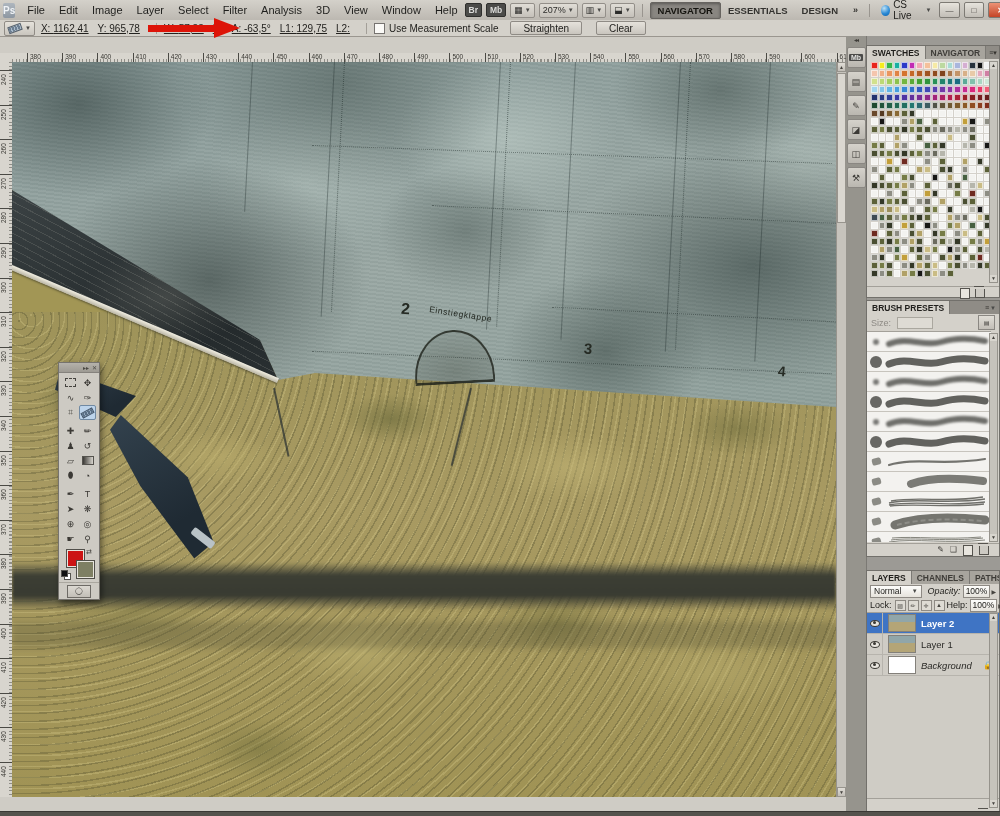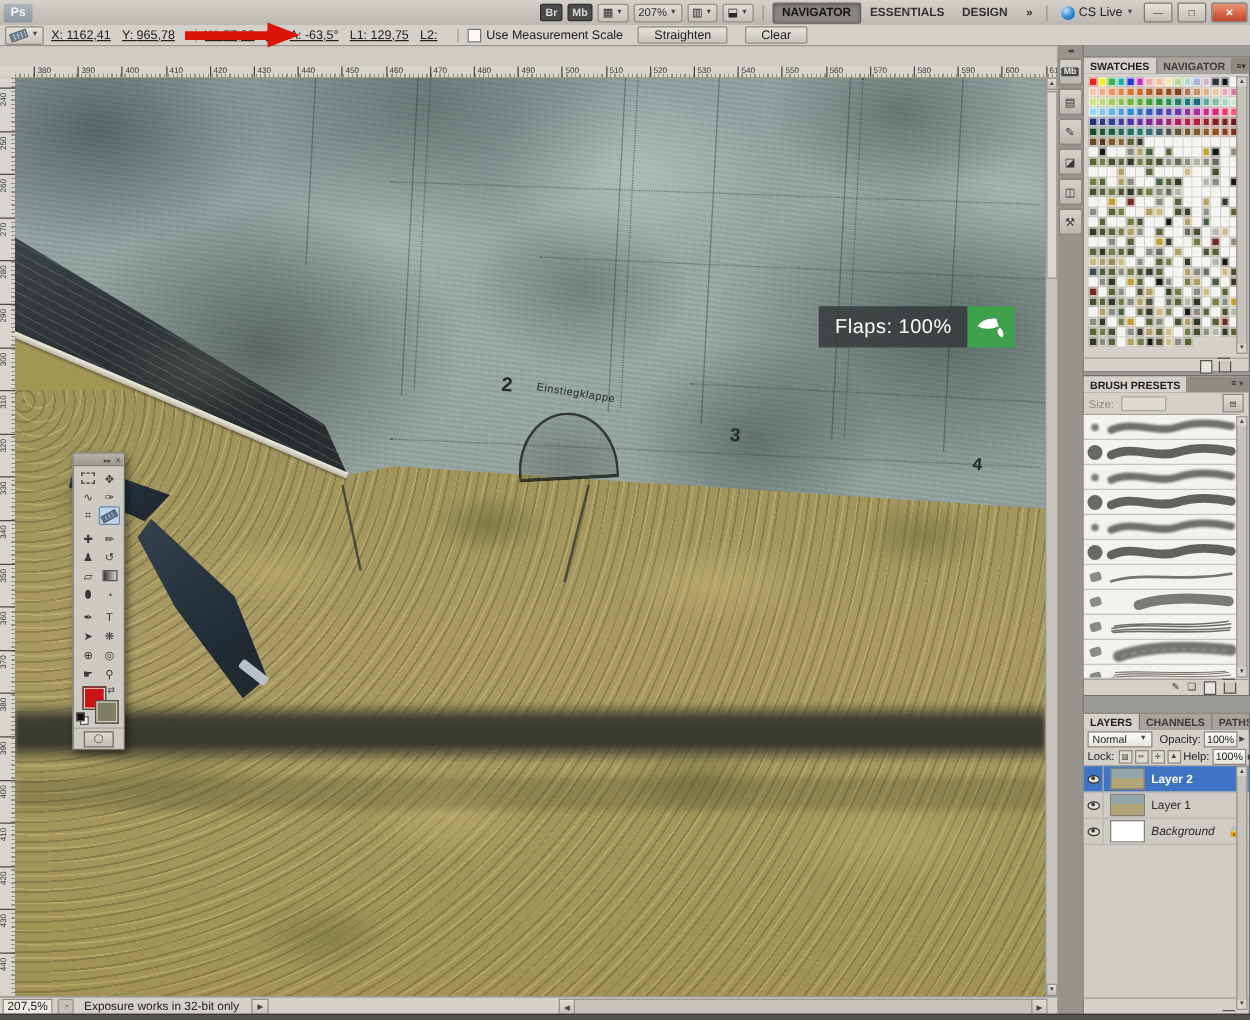--- a/index.html
+++ b/index.html
@@ -240,20 +240,33 @@
 
   svg{display:block;}
 </style>
 </head>
 <body>
 
 <div class="app">
 
   <div id="titlebar" class="abs">
     <div class="ps-logo">Ps</div>
+    <div id="menus" style="display:flex;align-items:center;">
+        <span class="menu-item">File</span>
+        <span class="menu-item">Edit</span>
+        <span class="menu-item">Image</span>
+        <span class="menu-item">Layer</span>
+        <span class="menu-item">Select</span>
+        <span class="menu-item">Filter</span>
+        <span class="menu-item">Analysis</span>
+        <span class="menu-item">3D</span>
+        <span class="menu-item">View</span>
+        <span class="menu-item">Window</span>
+        <span class="menu-item">Help</span>
+      </div>
     <div id="tb-right">
       <span class="tb-badge">Br</span>
       <span class="tb-badge">Mb</span>
       <span class="dd-btn">
           <span>▦</span>
           <span class="dd-caret">▼</span>
         </span>
       <span class="dd-btn">
           <span>207%</span>
           <span class="dd-caret">▼</span>
@@ -433,29 +446,20 @@
     <div id="blade1" class="blade"></div>
     <div id="blade2" class="blade"></div>
     <div id="blade2-tip" class="abs"></div>
     <div class="strut" style="left:458px;top:326px;height:80px;transform:rotate(14deg);"></div>
     <div class="strut" style="left:261px;top:326px;height:70px;transform:rotate(-12deg);"></div>
     <div class="hatch-dome abs"></div>
     <div id="mark2" class="marking abs">2</div>
     <div id="mark3" class="marking abs">3</div>
     <div id="mark4" class="marking abs">4</div>
     <div id="hatch-label" class="marking abs">Einstiegklappe</div>
-    <div id="flaps" class="abs">
-      <div id="flaps-text">Flaps: 100%</div>
-      <div id="flaps-green" style="background: rgb(62, 160, 74);">
-        <svg width="26" height="20" viewBox="0 0 26 20">
-            <path d="M2 9 Q7 2 17 3 L19 9 Q10 13 2 9 Z" fill="#fff"></path>
-            <path d="M20 10 q4 4 2 8 q-4-1-4-6 z" fill="#fff"></path>
-          </svg>
-      </div>
-    </div>
   </div>
 
   <div id="toolbox" class="abs">
     <div id="tb-title">
       <span>▸▸</span>
       <span>✕</span>
     </div>
     <div id="tool-grid">
         <div class="tool">
           <span class="marquee-glyph"></span>
@@ -495,30 +499,20 @@
         <span class="b" style="left:0;top:0;background:#111;"></span>
       </div>
       <div id="fg-swatch" class="abs" style="background: rgb(204, 20, 20);"></div>
       <div id="bg-swatch" class="abs" style="background: rgb(126, 127, 99);"></div>
     </div>
     <div id="quickmask-row">
       <div id="quickmask">◯</div>
     </div>
   </div>
 
-  <div id="statusbar" class="abs">
-    <span id="status-zoom">207,5%</span>
-    <span id="status-doticon">◔</span>
-    <span id="status-msg">Exposure works in 32-bit only</span>
-    <span id="status-pop">▶</span>
-    <div id="hscroll">
-      <span class="scr-arrow">◀</span>
-      <span class="scr-arrow right">▶</span>
-    </div>
-  </div>
   <div id="vscroll" class="abs">
     <span class="vscr" style="top:0;">▲</span>
     <div id="vthumb"></div>
     <span class="vscr" style="bottom:0;">▼</span>
   </div>
 
   <div id="dock" class="abs">
     <div id="dock-strip">
       <div id="dock-collapse">◂◂</div>
       <div id="dock-icons">
@@ -1182,21 +1176,21 @@
       <div class="panel-header" id="layers-tabs">
           <span class="panel-tab active">LAYERS</span>
           <span class="panel-tab">CHANNELS</span>
           <span class="panel-tab">PATHS</span>
         </div>
       <div class="lp-row">
         <span class="lp-dd">
           <span>Normal</span>
           <span class="dd-caret">▼</span>
         </span>
-        <span style="margin-left:6px;">Opacity:</span>
+        <span style="margin-left:6px;font-style:italic;">Opacity:</span>
         <span class="lp-valbox" style="margin-left:2px;">
           <span>100%</span>
         </span>
           <span class="lp-spin">▶</span>
       </div>
       <div class="lp-row">
         <span>Lock:</span>
         <span style="display:flex;margin-left:3px;">
           <span class="lock-ico">▨</span>
           <span class="lock-ico">✏</span>

